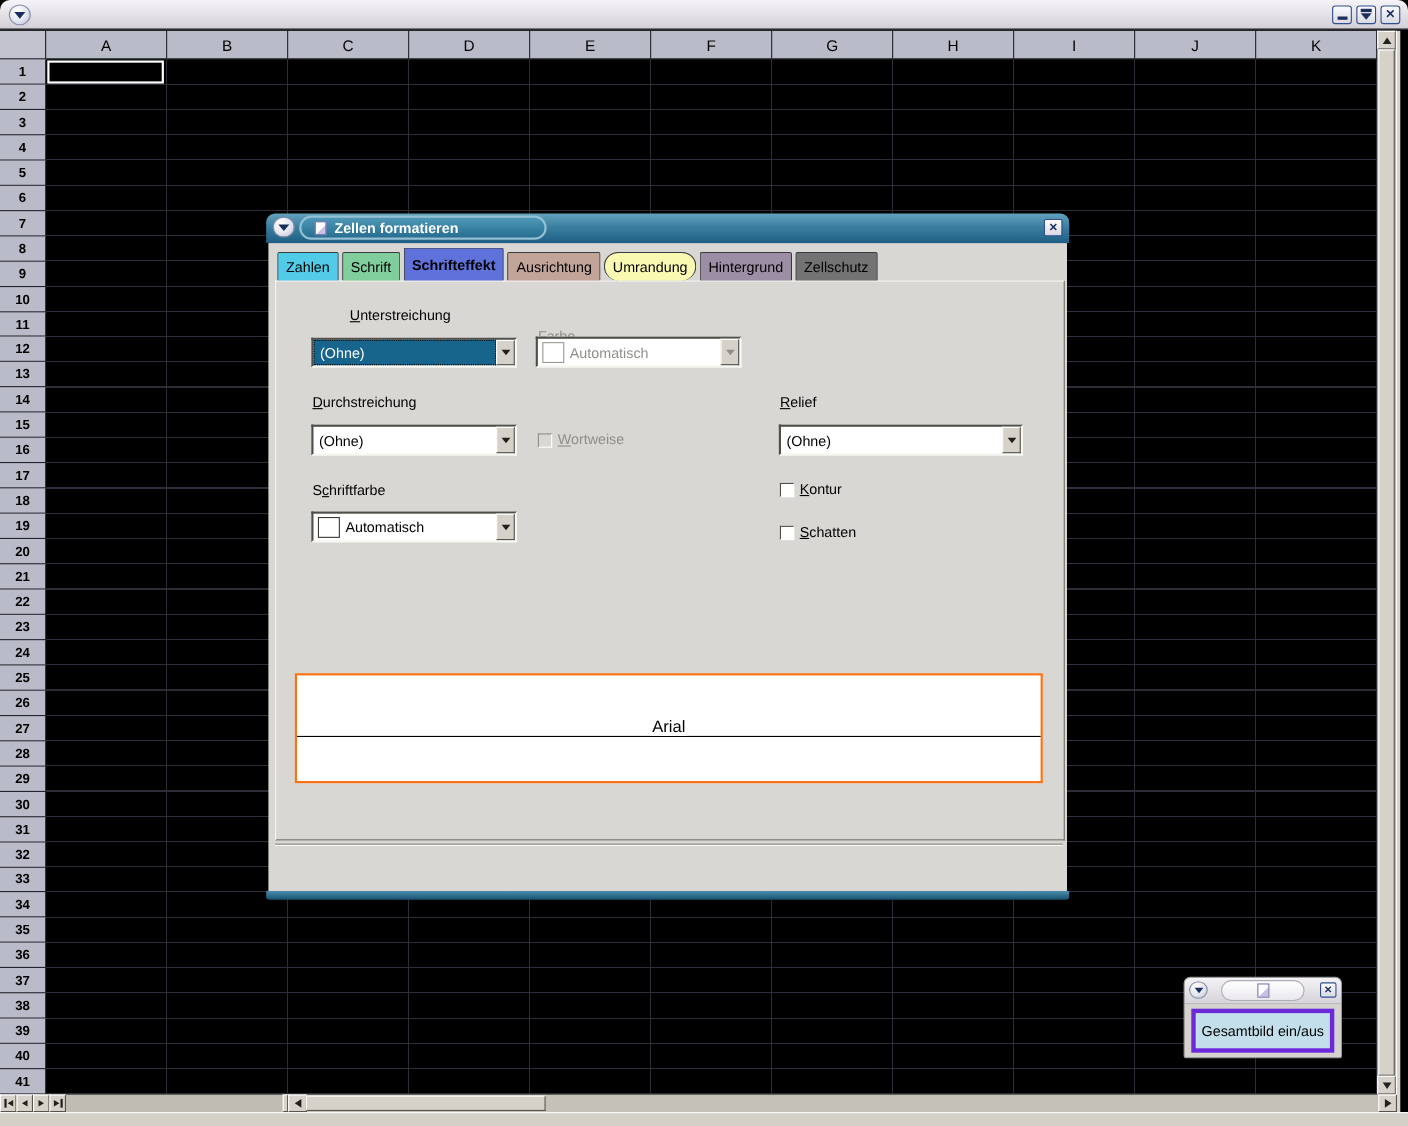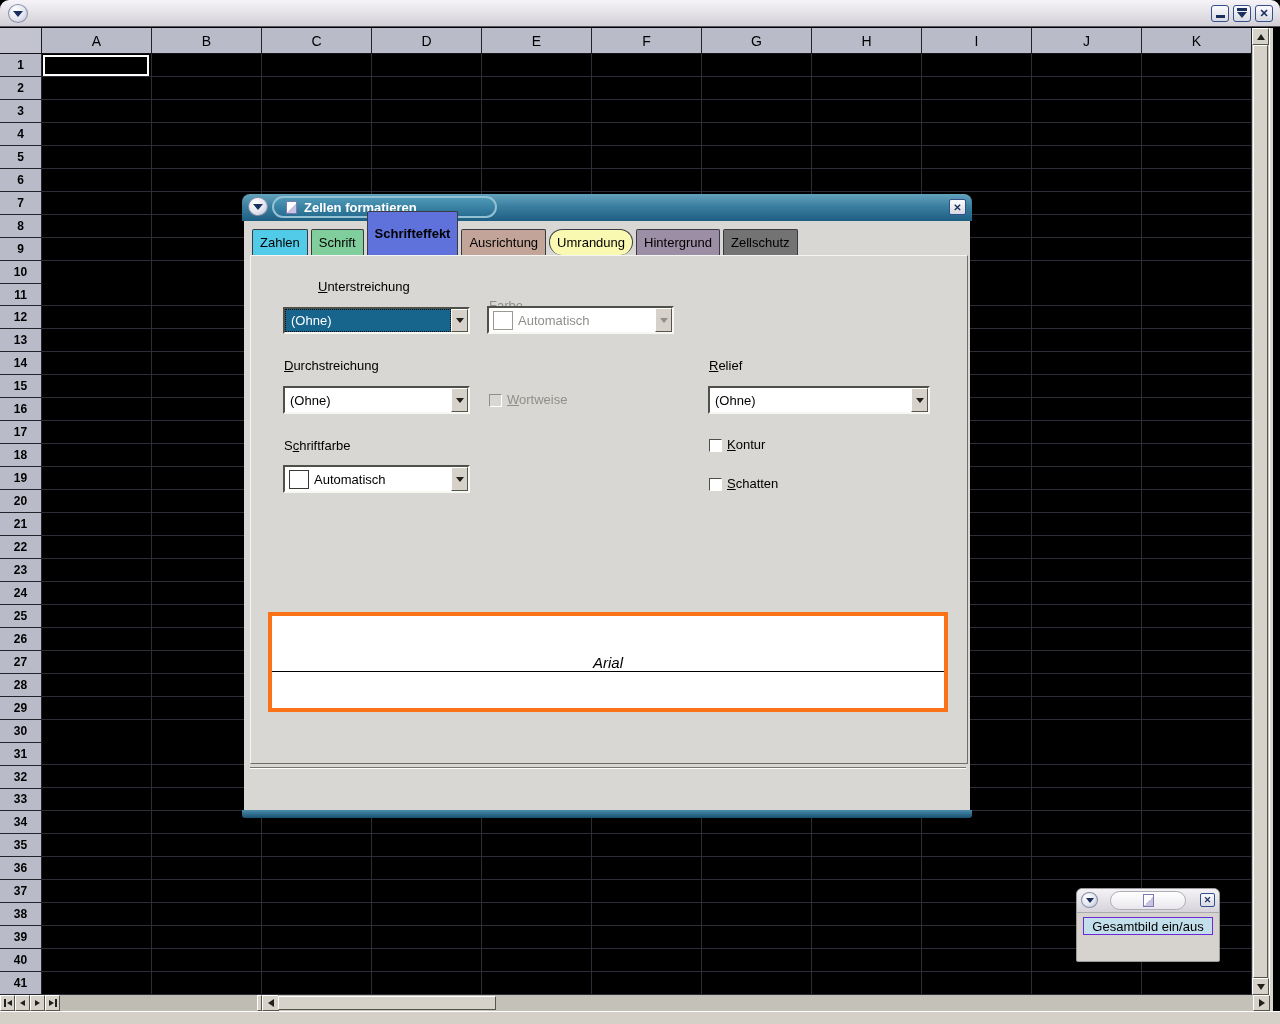--- a/index.html
+++ b/index.html
@@ -88,21 +88,21 @@
   #dlg-title-text { font-size:13px; font-weight:bold; color:#FFFFFF; }
   #dlg-close { position:absolute; right:6px; top:5px; width:17px; height:16px; border:1px solid #33508C; border-radius:2px;
     background:linear-gradient(#FBFBFF,#D9D9E3); display:flex; align-items:center; justify-content:center;
     font-size:10px; font-weight:bold; color:#1B2F5E; }
   #dlg-body { position:absolute; left:2px; right:2px; top:27px; bottom:8px; background:#D9D7D3; }
   #dlg-bottom { position:absolute; left:0; right:0; bottom:0; height:8px; border-radius:0 0 3px 3px;
     background:linear-gradient(#4C8CAC,#16506E); }
   #dlg-tabs { position:absolute; left:8px; top:4px; height:30px; display:flex; align-items:flex-end; }
   .dtab { height:26px; border:1px solid #3A3A42; border-bottom:none; border-radius:2px 2px 0 0;
     margin-right:3px; padding:0 7px; font-size:13px; color:#000; display:flex; align-items:center; }
-  .dtab.active { height:44px; font-weight:bold; z-index:3; }
+  .dtab.active { height:30px; font-weight:bold; z-index:3; }
   #tab-page { position:absolute; left:6px; top:34px; width:718px; height:509px;
     border:1px solid; border-color:#F4F4F0 #6E6E66 #6E6E66 #F4F4F0; }
 
   .fld-label { position:absolute; font-size:13px; color:#000; }
   .fld-label.disabled { color:#8F8F8A; }
   .fld-label u, .chk-label u, .dlg-btn u { text-decoration:underline; }
 
   .combo { position:absolute; background:#FFFFFF; border:2px solid; border-color:#50504A #F8F8F2 #F8F8F2 #50504A;
     display:flex; align-items:center; }
   .combo-text { flex:1; font-size:13px; color:#000; padding-left:5px; white-space:nowrap; overflow:hidden; align-self:stretch; display:flex; align-items:center; }
@@ -114,21 +114,21 @@
   .cbtn.disabled .tri-d { border-top-color:#8F8F8A; }
   .swatch { width:20px; height:19px; background:#FFFFFF; border:1px solid #3A3A34; margin-left:4px; flex:none; }
   .swatch.disabled { border-color:#9A9A92; }
 
   .chk { position:absolute; width:13px; height:13px; background:#FFFFFF;
     border:1px solid; border-color:#4E4E48 #FFFFFF #FFFFFF #4E4E48; }
   .chk.disabled { background:#D9D7D3; border-color:#8F8F8A #FFFFFF #FFFFFF #8F8F8A; }
   .chk-label { position:absolute; font-size:13px; color:#000; }
   .chk-label.disabled { color:#8F8F8A;text-align:center; }
 
-  #preview { position:absolute; left:24px; top:391px; width:680px; height:100px; background:#FFFFFF; border:4px solid #f97316;font-style:italic; }
+  #preview { position:absolute; left:24px; top:391px; width:680px; height:100px; background:#FFFFFF; border:2px solid #f97316; }
   #preview-line { position:absolute; left:0; right:0; top:55px; height:1px; background:#000; }
   #preview-text { position:absolute; left:0; right:0; top:38px; text-align:center; font-size:15px; color:#000; background:transparent; }
   #preview-text span { background:#FFFFFF; padding:0 2px; }
 
   #dlg-groove { position:absolute; left:6px; top:546px; width:716px; height:2px; border-top:1px solid #76766E; border-bottom:1px solid #FFFFFF; }
   #dlg-buttons { position:absolute; left:351px; top:554px; height:31px; display:flex; gap:4px; }
   .dlg-btn { height:31px; background:#D6D2CA; border:1px solid #4A4A44; font-size:13px; color:#000;
     box-shadow:inset 1px 1px 0 #FFFFFF, inset -1px -1px 0 #7A7A72; font-family:"Liberation Sans",sans-serif; }
   .dlg-btn.default { border:2px solid #101010; }
   .dlg-btn:nth-child(1){ width:88px; } .dlg-btn:nth-child(2){ width:92px; }
@@ -139,22 +139,22 @@
     background:#D6D3CE; border:1px solid #9A9A9A; border-radius:6px 6px 2px 2px; }
   #float-titlebar { position:relative; height:24px; background:linear-gradient(#F4F2F6,#D6D4DA);
     border-radius:5px 5px 0 0; border-bottom:1px solid #AAAAB2; }
   #float-titlebar .round-btn { left:4px; top:3px; width:17px; height:16px; }
   #float-titlebar .round-btn .tri-down { border-left-width:4px; border-right-width:4px; border-top-width:5px; }
   #float-pill { position:absolute; left:50%; transform:translateX(-50%); top:2px; width:76px; height:19px; border-radius:10px;
     background:linear-gradient(#FFFFFF,#E9E7ED); border:1px solid #B0AEB6; display:flex; align-items:center; justify-content:center; }
   #float-close { position:absolute; right:4px; top:4px; width:15px; height:14px; border:1px solid #33508C; border-radius:2px;
     background:linear-gradient(#FBFBFF,#D9D9E3); display:flex; align-items:center; justify-content:center;
     font-size:9px; font-weight:bold; color:#1B2F5E; }
-  #float-button { position:absolute; left:6px; top:28px; width:130px; height:18px; background:#C3DFEB;
-    border:1px solid #6d28d9; display:flex; align-items:center; justify-content:center; font-size:13px; color:#000; }
+  #float-button { position:absolute; left:6px; top:28px; width:130px; height:40px; background:#C3DFEB;
+    border:4px solid #6d28d9; display:flex; align-items:center; justify-content:center; font-size:13px; color:#000; }
 </style>
 </head>
 <body>
 
 <div id="titlebar">
   <div class="round-btn" style="left:8px; top:4px;">
     <span class="tri-down"></span>
   </div>
   <div id="win-controls">
     <div class="win-btn">

